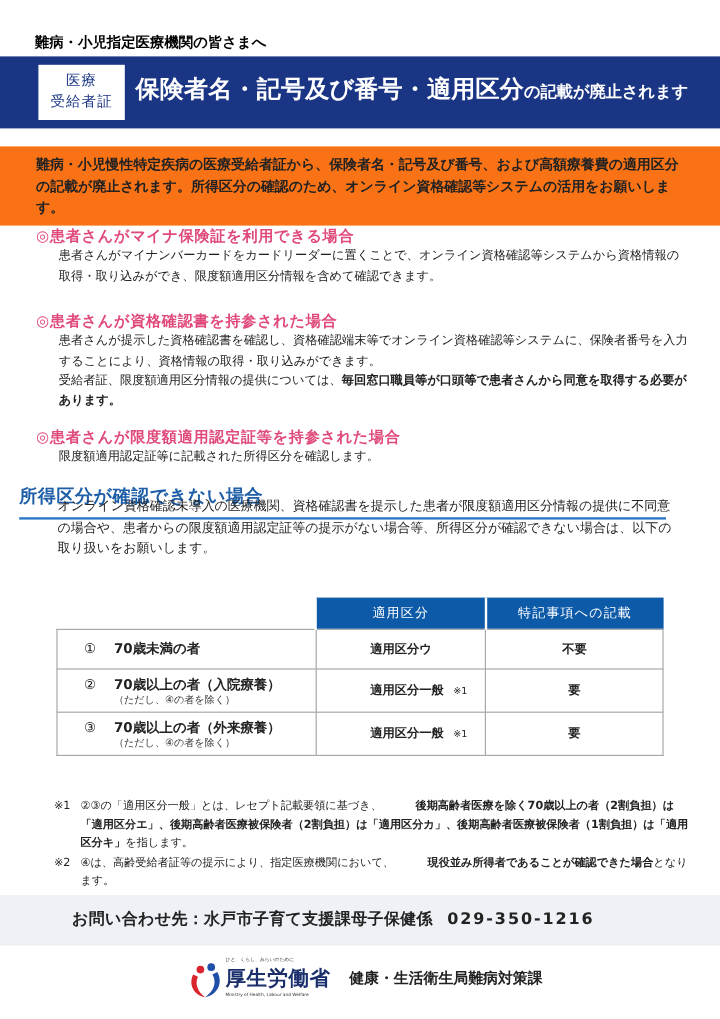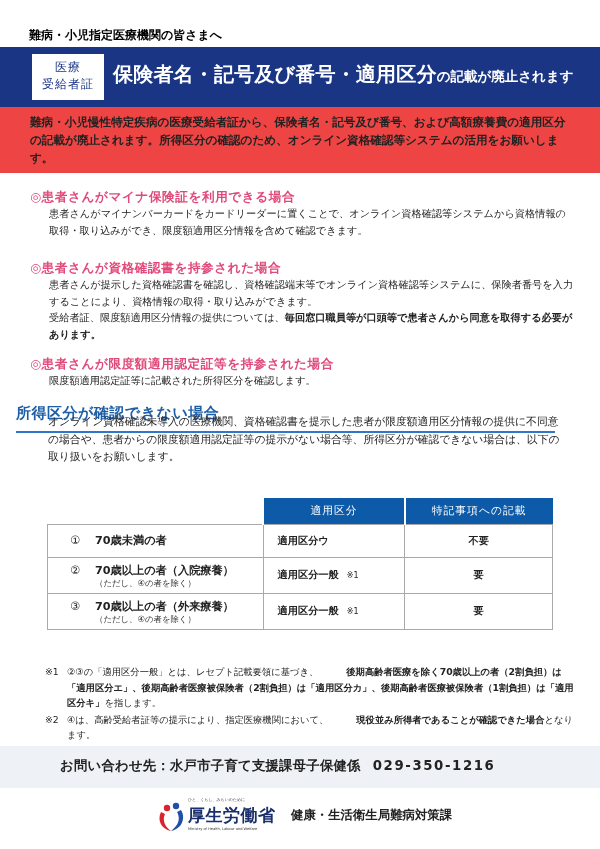--- a/index.html
+++ b/index.html
@@ -9,21 +9,21 @@
   .audience { position: absolute; left: 29px; top: 27px; font-size: 12px; font-weight: bold; color: #000000; }
 
   .banner { position: absolute; left: 0; top: 47px; width: 600px; height: 60px; background: #1b3585; }
   .banner .badge { position: absolute; left: 32px; top: 7px; width: 72px; height: 46px; background: #ffffff;
     color: #1b3585; font-size: 12px; line-height: 17px; text-align: center; padding-top: 5px; letter-spacing: 1px; }
   .banner .badge span { display: block; }
   .banner .title { position: absolute; left: 113px; top: 14px; color: #fff; white-space: nowrap; }
   .banner .title .big { font-size: 20px; font-weight: bold; letter-spacing: 0.2px; }
   .banner .title .small { font-size: 13.5px; font-weight: bold; }
 
-  .intro { position: absolute; left: 0; top: 107px; width: 600px; height: 66px; background: #ef4444; }
+  .intro { position: absolute; left: 0; top: 122px; width: 600px; height: 66px; background: #f97316; }
   .intro p { position: absolute; left: 30px; top: 6px; width: 545px; font-size: 11.6px; font-weight: bold; line-height: 18px; color: #222; }
 
   .case { position: absolute; left: 30px; width: 545px; }
   .case h3 { font-size: 12.6px; color: #e04a7a; font-weight: bold; letter-spacing: 0.6px; line-height: 18px; }
   .case p { margin-left: 19px; font-size: 10.2px; line-height: 16.5px; color: #222; }
   .case p b { font-weight: bold; }
   .case1 { top: 188px; }
   .case2 { top: 259px; }
   .case3 { top: 355px; }
 
@@ -32,21 +32,21 @@
 
   .section-body { position: absolute; left: 48px; top: 413px; width: 520px; font-size: 10.8px; line-height: 17.5px; color: #222; }
 
   table.grid { position: absolute; left: 47px; top: 498px; width: 506px; border-collapse: collapse; font-size: 10.4px; }
   table.grid th { background: #0d5ba8; color: #fff; height: 26px; font-weight: normal; letter-spacing: 1px; font-size: 10.8px; border-left: 2px solid #fff; }
   table.grid th.blank { background: transparent; border: none; }
   table.grid td { border: 1px solid #a9a9a9; height: 33px; vertical-align: middle; font-weight: bold; color: #222; }
   table.grid td.who { padding-left: 22px; font-size: 11.2px; width: 216px; }
   table.grid td.who .num { display: inline-block; width: 25px; font-weight: normal; }
   table.grid td.who .sub { display: block; padding-left: 25px; font-size: 8.4px; font-weight: normal; line-height: 10px; color: #333; }
-  table.grid td.cat { padding-left: 14px; width: 142px; font-size: 10.2px; }
+  table.grid td.cat { padding-left: 45px; width: 142px; font-size: 10.2px; }
   table.grid td.cat .ref { font-weight: normal; font-size: 8px; margin-left: 8px; }
   table.grid td.note { text-align: center; width: 148px; font-size: 10.2px; }
   table.grid tr.tall td { height: 36px; }
 
   .notes { position: absolute; left: 45px; top: 664px; width: 530px; font-size: 9.3px; line-height: 15.5px; color: #222; }
   .notes .note { position: relative; padding-left: 22px; margin-bottom: 1px; }
   .notes .note .mark { position: absolute; left: 0; top: 0; }
   .notes .note b { font-weight: bold; margin-left: 28px; }
 
   .contact { position: absolute; left: 0; top: 746px; width: 600px; height: 42px; background: #eef2f6; }

